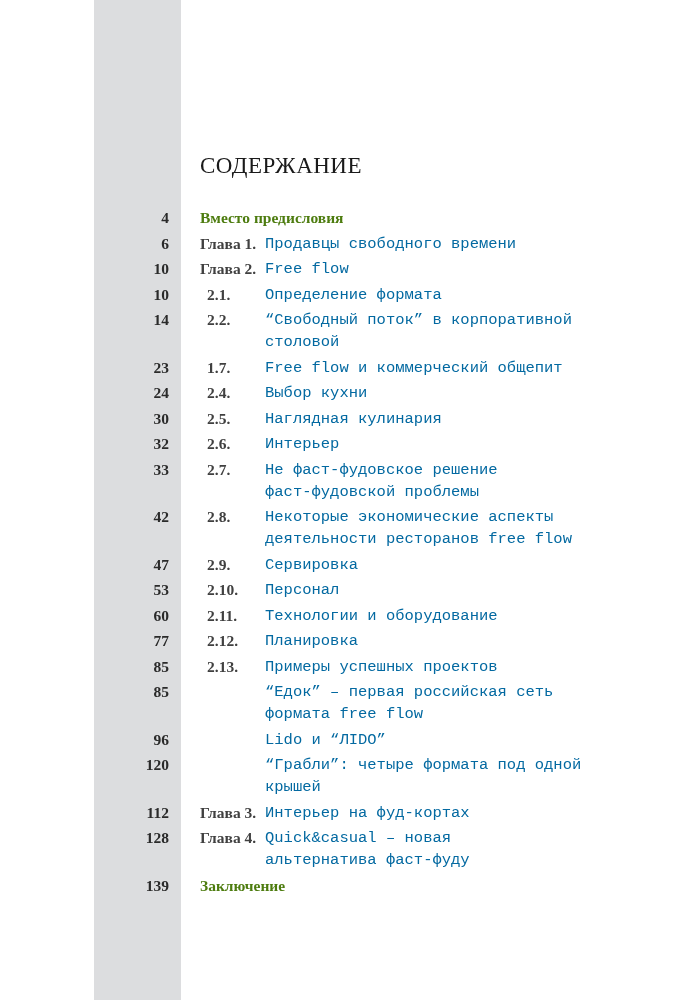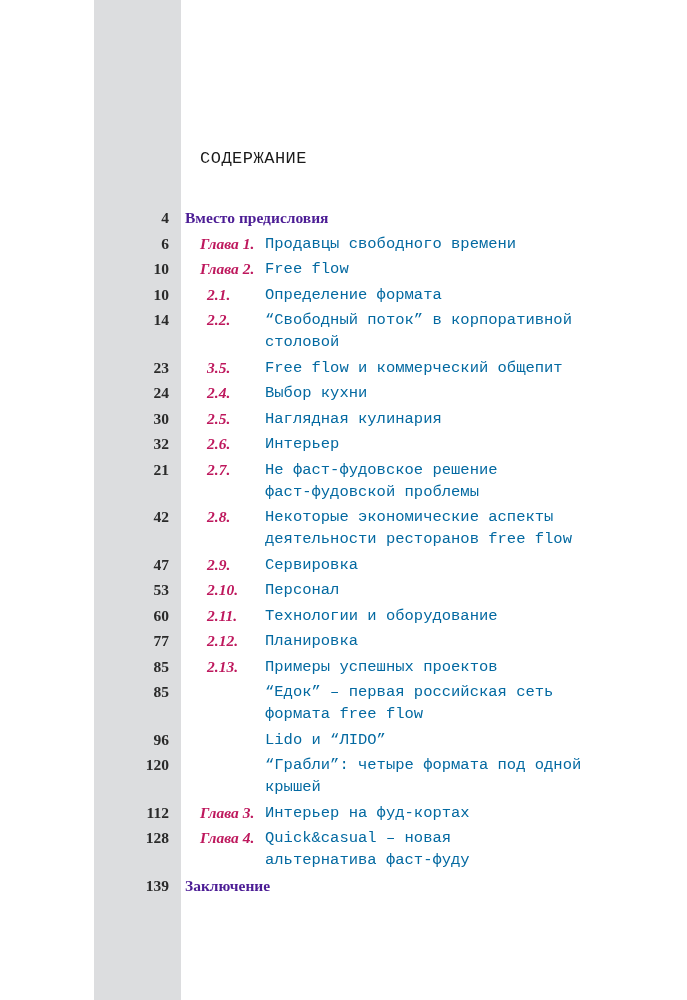--- a/index.html
+++ b/index.html
@@ -6,31 +6,31 @@
     body {
       width: 687px; height: 1000px; background: #ffffff; position: relative; overflow: hidden;
       font-family: "Liberation Serif", "DejaVu Serif", serif; color: #2a2a2a;
     }
     .gutter {
       position: absolute; left: 94px; top: 0; width: 87px; height: 1000px;
       background: #dcdddf;
     }
     .title {
       position: absolute; left: 200px; top: 138px;
-      font-family: Liberation Mono, monospace;
-      font-size: 17px; letter-spacing: 0.5px; color: #1a1a1a; font-weight: normal;
+      font-family: Liberation Serif, serif;
+      font-size: 23px; letter-spacing: 0.5px; color: #1a1a1a; font-weight: normal;
     }
     .toc { position: absolute; left: 0; top: 207px; width: 687px; }
     .row { position: relative; font-size: 15.5px; line-height: 22px; margin-bottom: 3.5px; }
     .page {
       position: absolute; left: 94px; width: 75px; text-align: right;
       font-weight: bold; color: #2a2a2a;
     }
-    .label-bold { position: absolute; left: 185px; font-weight: bold; color: #4c1d95; font-family: Liberation Serif, serif; }
-    .num { position: absolute; font-weight: bold; color: #be185d; font-style: italic; }
+    .label-bold { position: absolute; left: 200px; font-weight: bold; color: #4d7c0f; font-family: Liberation Serif, serif; }
+    .num { position: absolute; font-weight: bold; color: #404040; }
     .num.chap { left: 200px; }
     .num.sec { left: 207px; width: 50px; }
     .text { margin-left: 265px; color: #0369a1; width: 360px; font-family: Liberation Mono, monospace; }
   </style>
 </head>
 <body>
 
 <div class="gutter"></div>
 <h1 class="title">СОДЕРЖАНИЕ</h1>
 <div class="toc" id="toc">
@@ -62,21 +62,21 @@
     </div>
     <div class="row">
       <span class="page">14</span>
       <span class="num sec">2.2.</span>
       <div class="text">
         <div>“Свободный поток” в корпоративной столовой</div>
       </div>
     </div>
     <div class="row">
       <span class="page">23</span>
-      <span class="num sec">3.5.</span>
+      <span class="num sec">1.7.</span>
       <div class="text">
         <div>Free flow и коммерческий общепит</div>
       </div>
     </div>
     <div class="row">
       <span class="page">24</span>
       <span class="num sec">2.4.</span>
       <div class="text">
         <div>Выбор кухни</div>
       </div>
@@ -89,21 +89,21 @@
       </div>
     </div>
     <div class="row">
       <span class="page">32</span>
       <span class="num sec">2.6.</span>
       <div class="text">
         <div>Интерьер</div>
       </div>
     </div>
     <div class="row">
-      <span class="page">21</span>
+      <span class="page">33</span>
       <span class="num sec">2.7.</span>
       <div class="text">
         <div>Не фаст-фудовское решение</div>
         <div>фаст-фудовской проблемы</div>
       </div>
     </div>
     <div class="row">
       <span class="page">42</span>
       <span class="num sec">2.8.</span>
       <div class="text">

